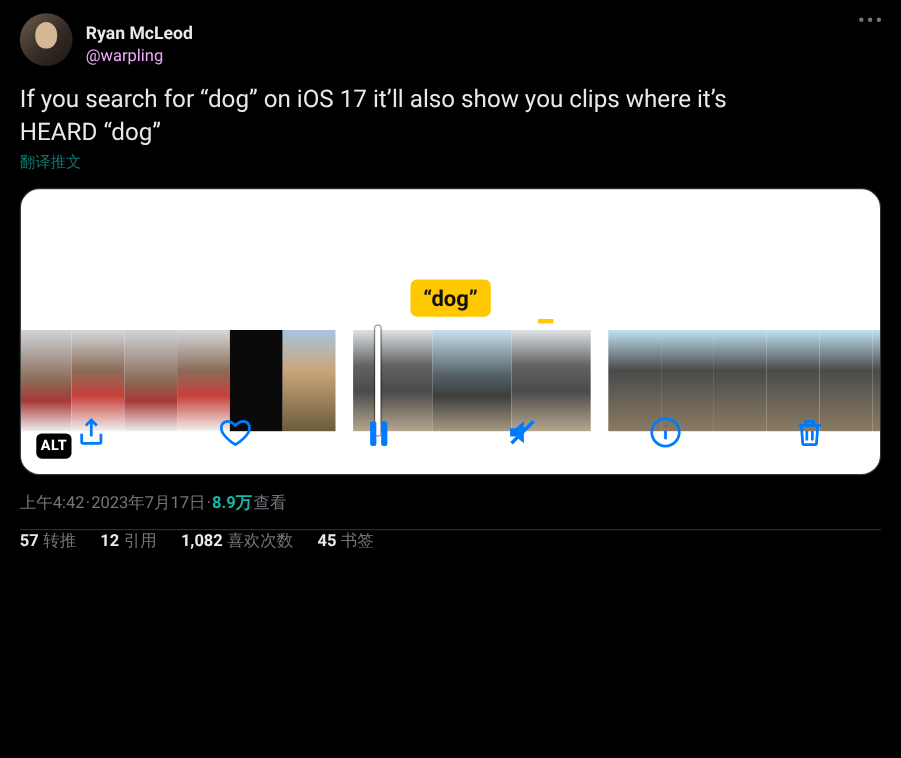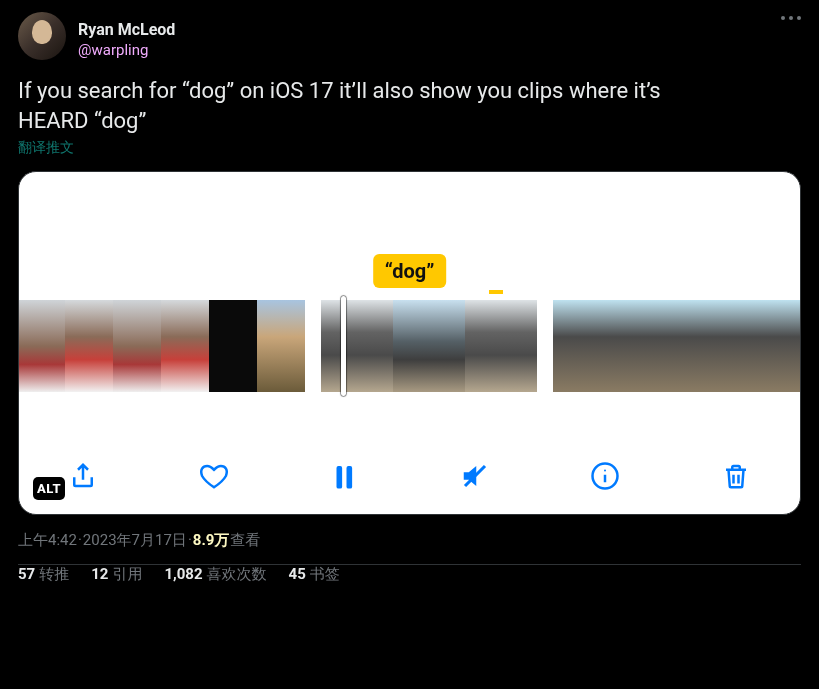--- a/index.html
+++ b/index.html
@@ -75,21 +75,21 @@
     margin-top: 4px;
     cursor: pointer;
   }
   .media-card {
     margin-top: 14px;
     border-radius: 18px;
     overflow: hidden;
     background: #fff;
     position: relative;
     width: 100%;
-    height: 344px;
+    height: 261px;
     border: 1px solid #2f3336;
   }
   .caption-chip {
     position: absolute;
     top: 82px;
     left: 50%;
     transform: translateX(-50%);
     background: #ffc800;
     color: #111;
     font-weight: 700;
@@ -179,21 +179,21 @@
     letter-spacing: 0.5px;
   }
   .meta-row {
     margin-top: 16px;
     color: #71767b;
     font-size: 15px;
     display: flex;
     gap: 1px;
     align-items: baseline;
   }
-  .meta-row .bold { color: #fef9c3; font-weight: 700; }
+  .meta-row .bold { color: #14b8a6; font-weight: 700; }
   .divider {
     height: 1px;
     background: #2f3336;
     margin-top: 14px;
   }
   .stats {
     display: flex;
     gap: 22px;
     font-size: 15px;
     color: #71767b;

